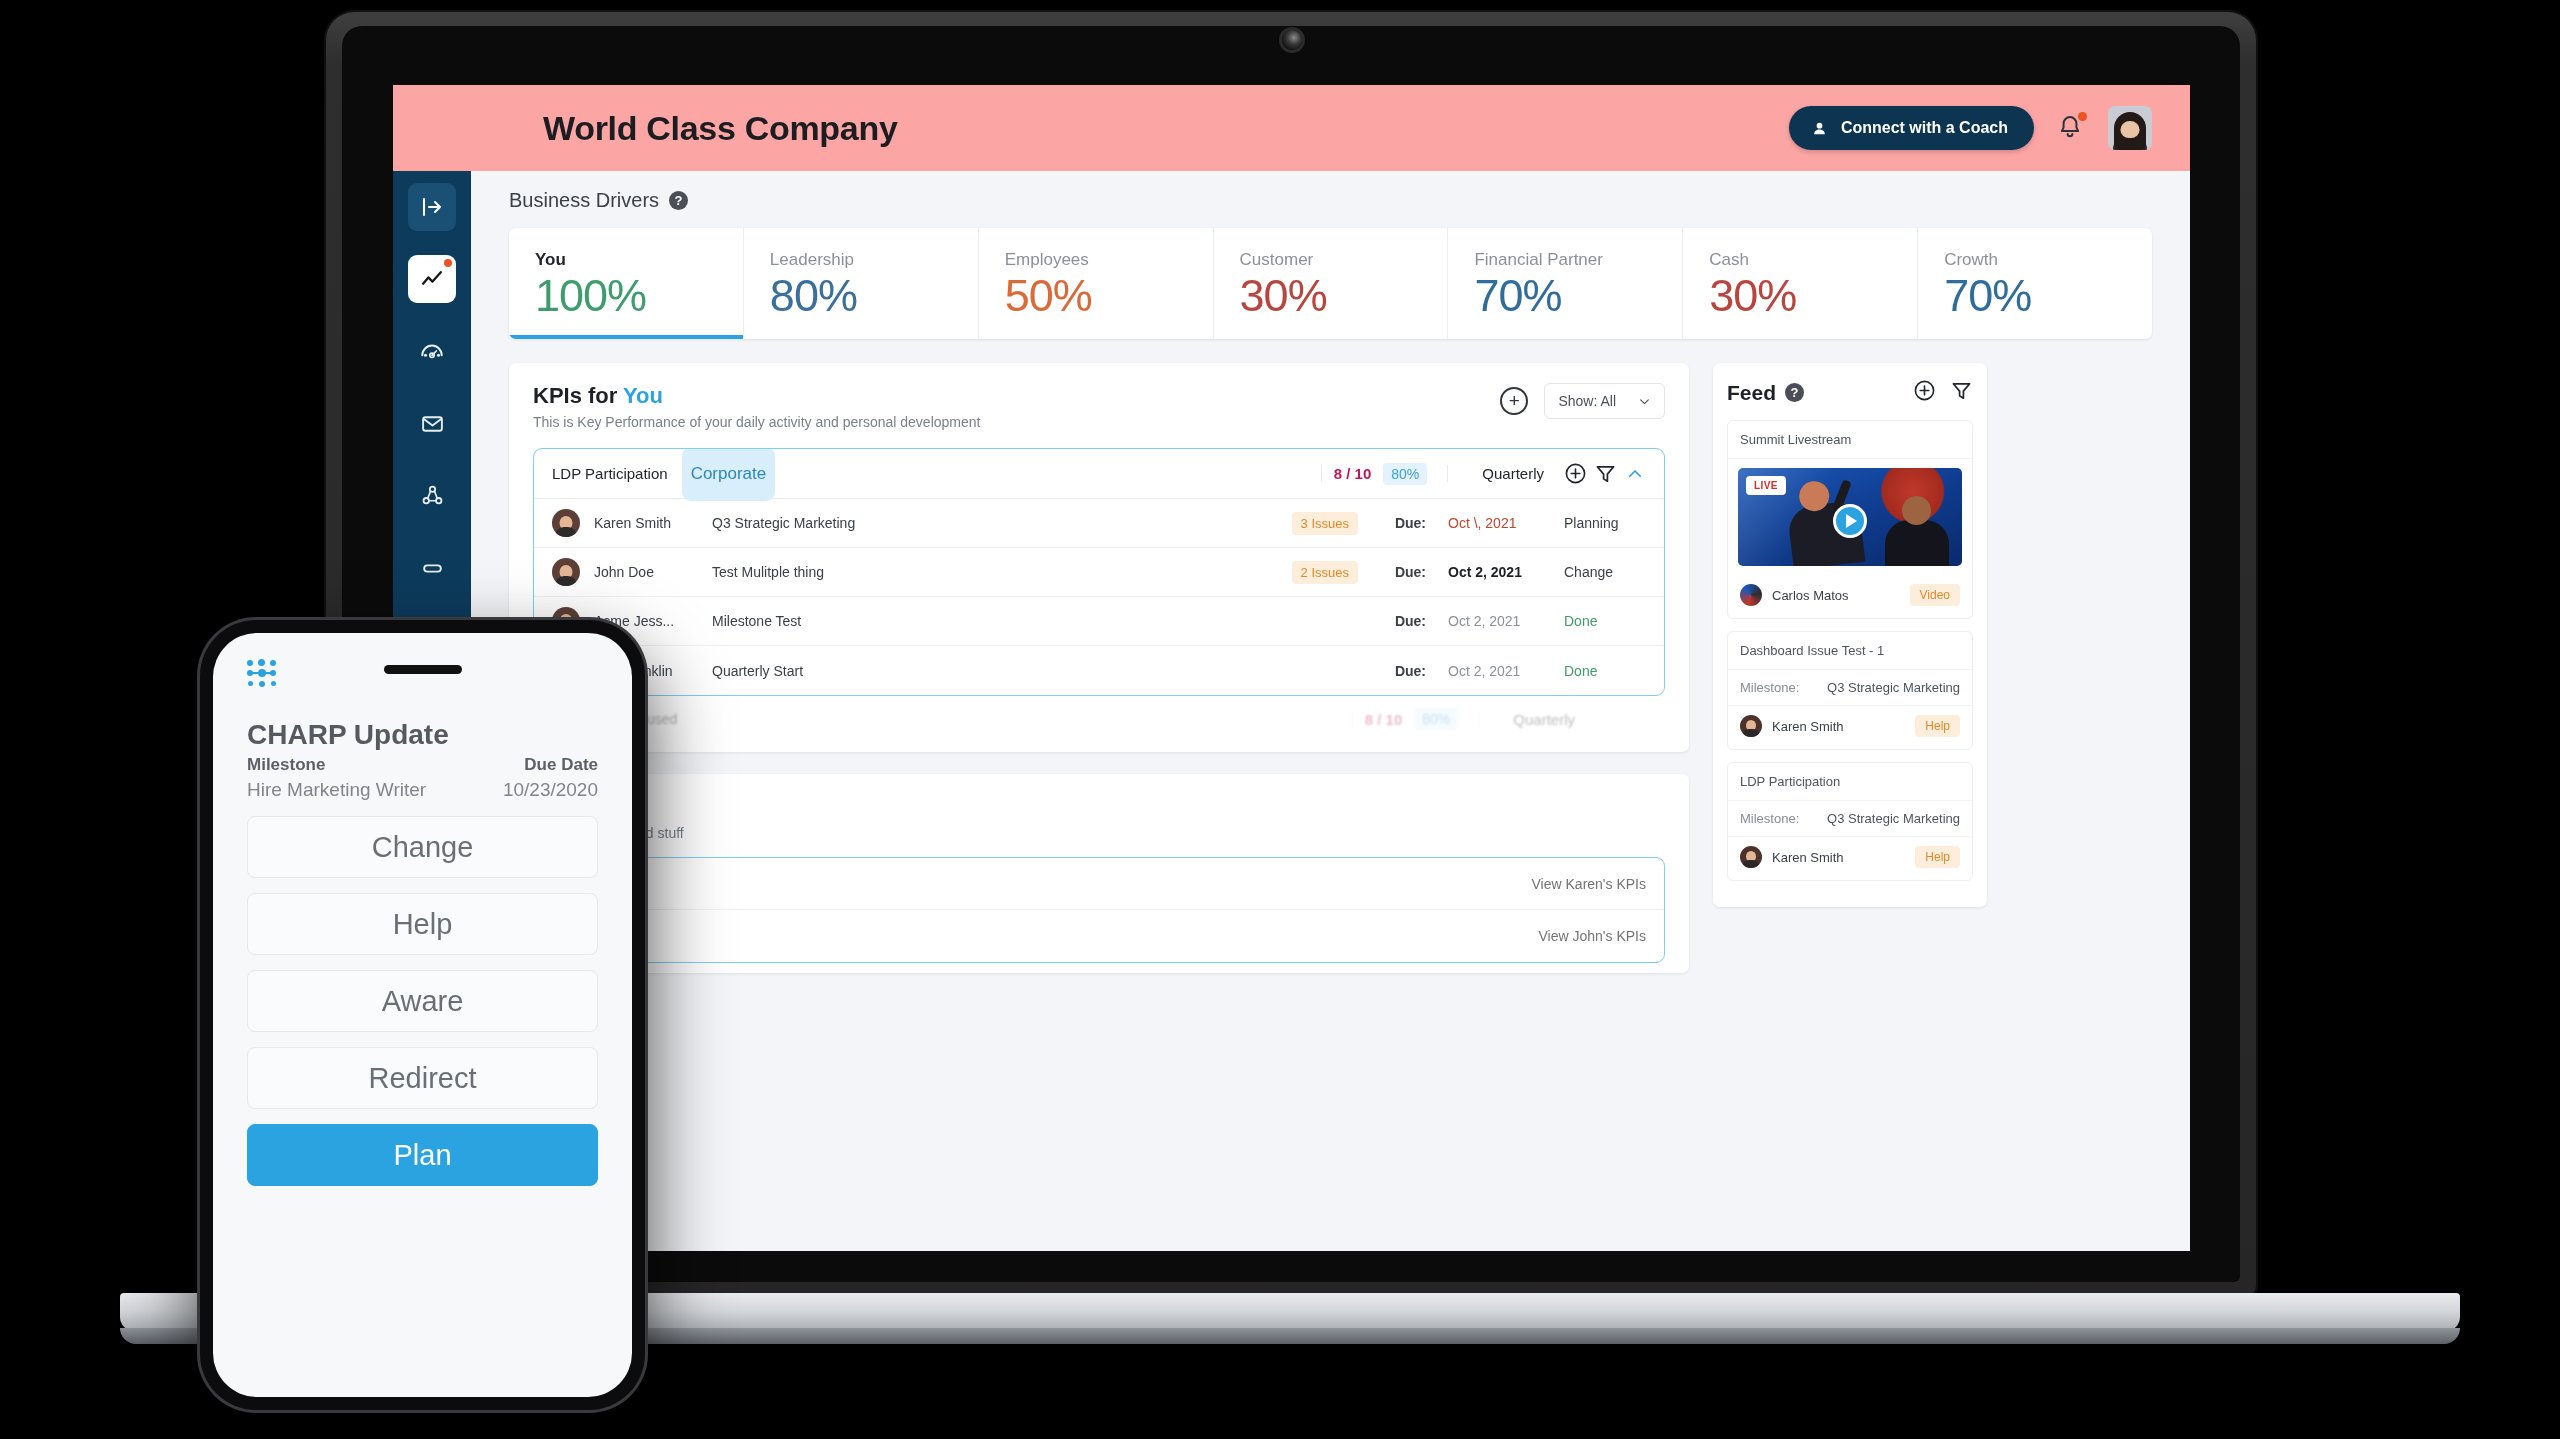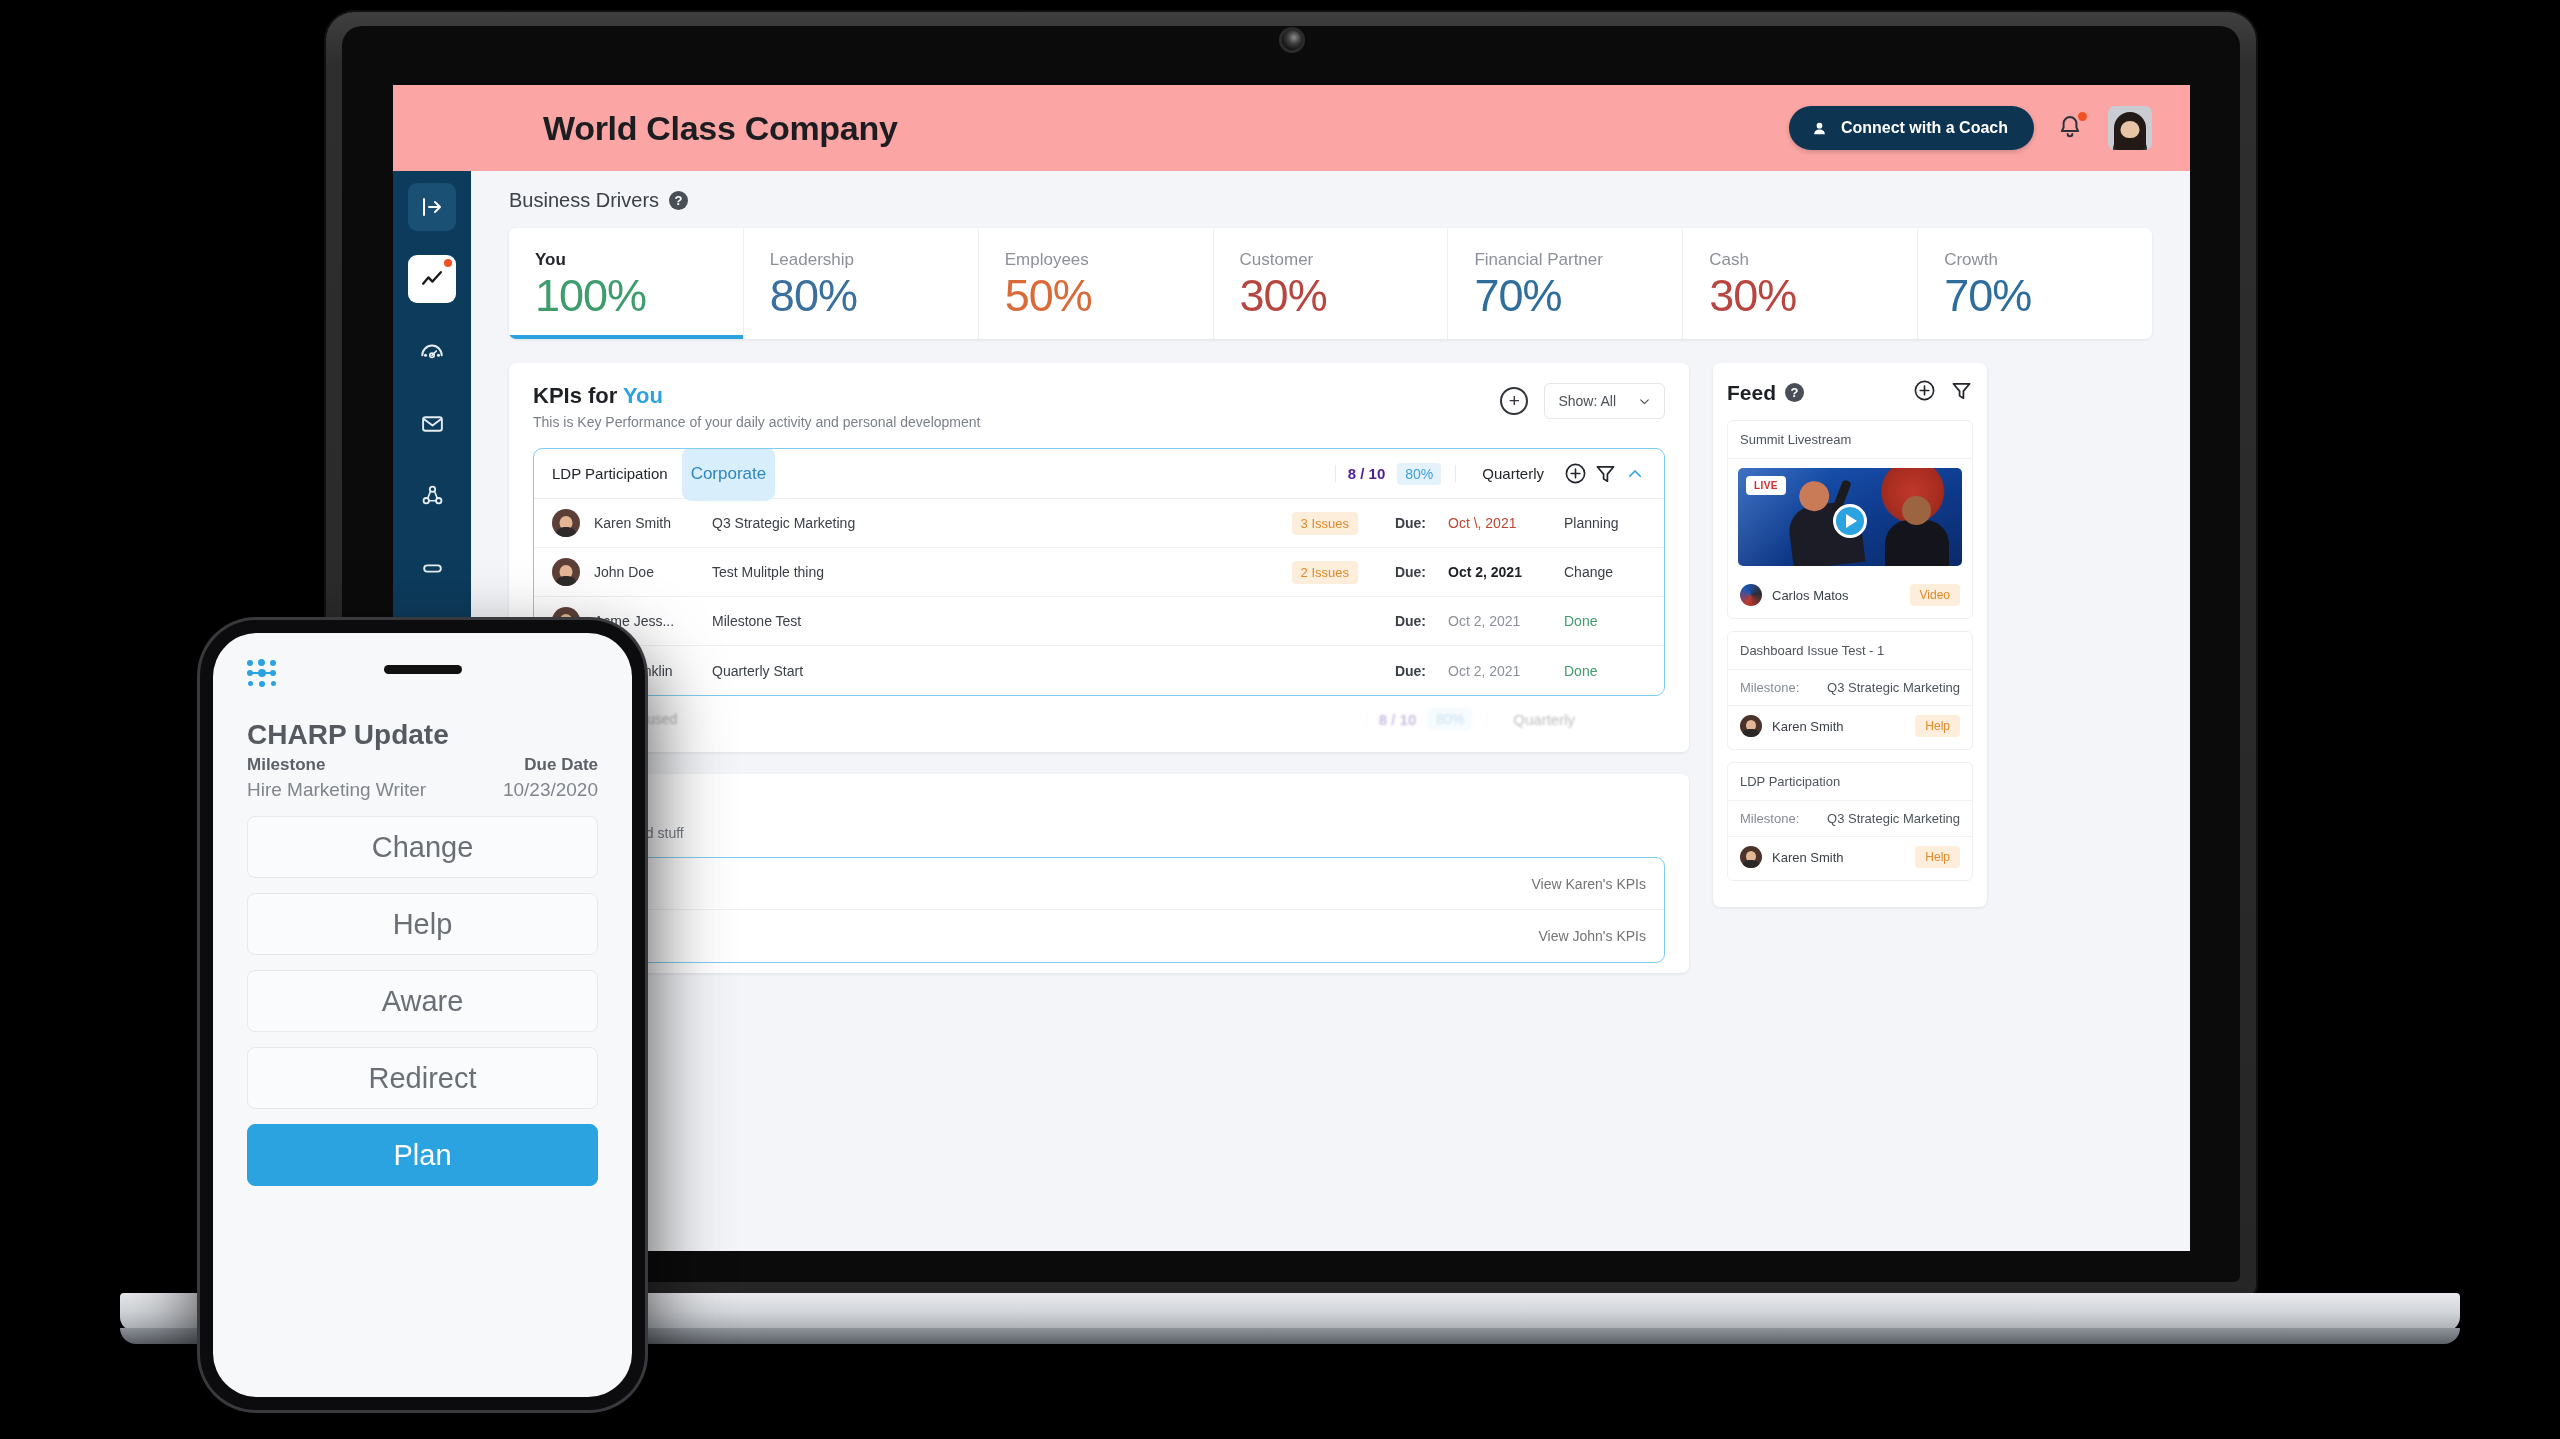--- a/index.html
+++ b/index.html
@@ -180,24 +180,24 @@
   .kpi-row-head {
     display: flex; align-items: center; height: 50px; padding: 0 14px 0 18px;
     border-bottom: 1px solid #eaedf0;
   }
   .kpi-name { font-size: 15px; color: #22262c; }
   .chip-corp {
     margin-left: 14px; background: #d8eefb; color: #2f86bc;
     font-size: 17px; padding: 17px 9px; border-radius: 9px;
   }
   .kpi-meta { margin-left: auto; display: flex; align-items: center; }
-  .kpi-frac { font-size: 15px; color: #4c1d95; font-weight: 600; padding: 0 12px;
+  .kpi-frac { font-size: 15px; color: #be185d; font-weight: 600; padding: 0 12px;
               border-left: 1px solid #e8ebee; }
   .kpi-pct { font-size: 14px; color: #3fa0d8; background: #e3f2fb; padding: 3px 8px; border-radius: 4px; }
-  .kpi-period { font-size: 15px; color: #22262c; padding: 0 16px 0 26px; border-left: 1px solid #e8ebee; margin-left: 14px; }
+  .kpi-period { font-size: 15px; color: #22262c; padding: 0 16px 0 34px; border-left: 1px solid #e8ebee; margin-left: 20px; }
   .icon-btn { width: 30px; height: 30px; display:flex; align-items:center; justify-content:center; }
 
   .kpi-table { }
   .kpi-tr {
     display: flex; align-items: center; height: 49px; padding: 0 14px 0 18px;
     border-bottom: 1px solid #eef0f3; font-size: 14px; color: #3b4048;
   }
   .kpi-tr:last-child { border-bottom: none; }
   .tr-avatar {
     width: 28px; height: 28px; border-radius: 50%; flex: none; margin-right: 14px;

